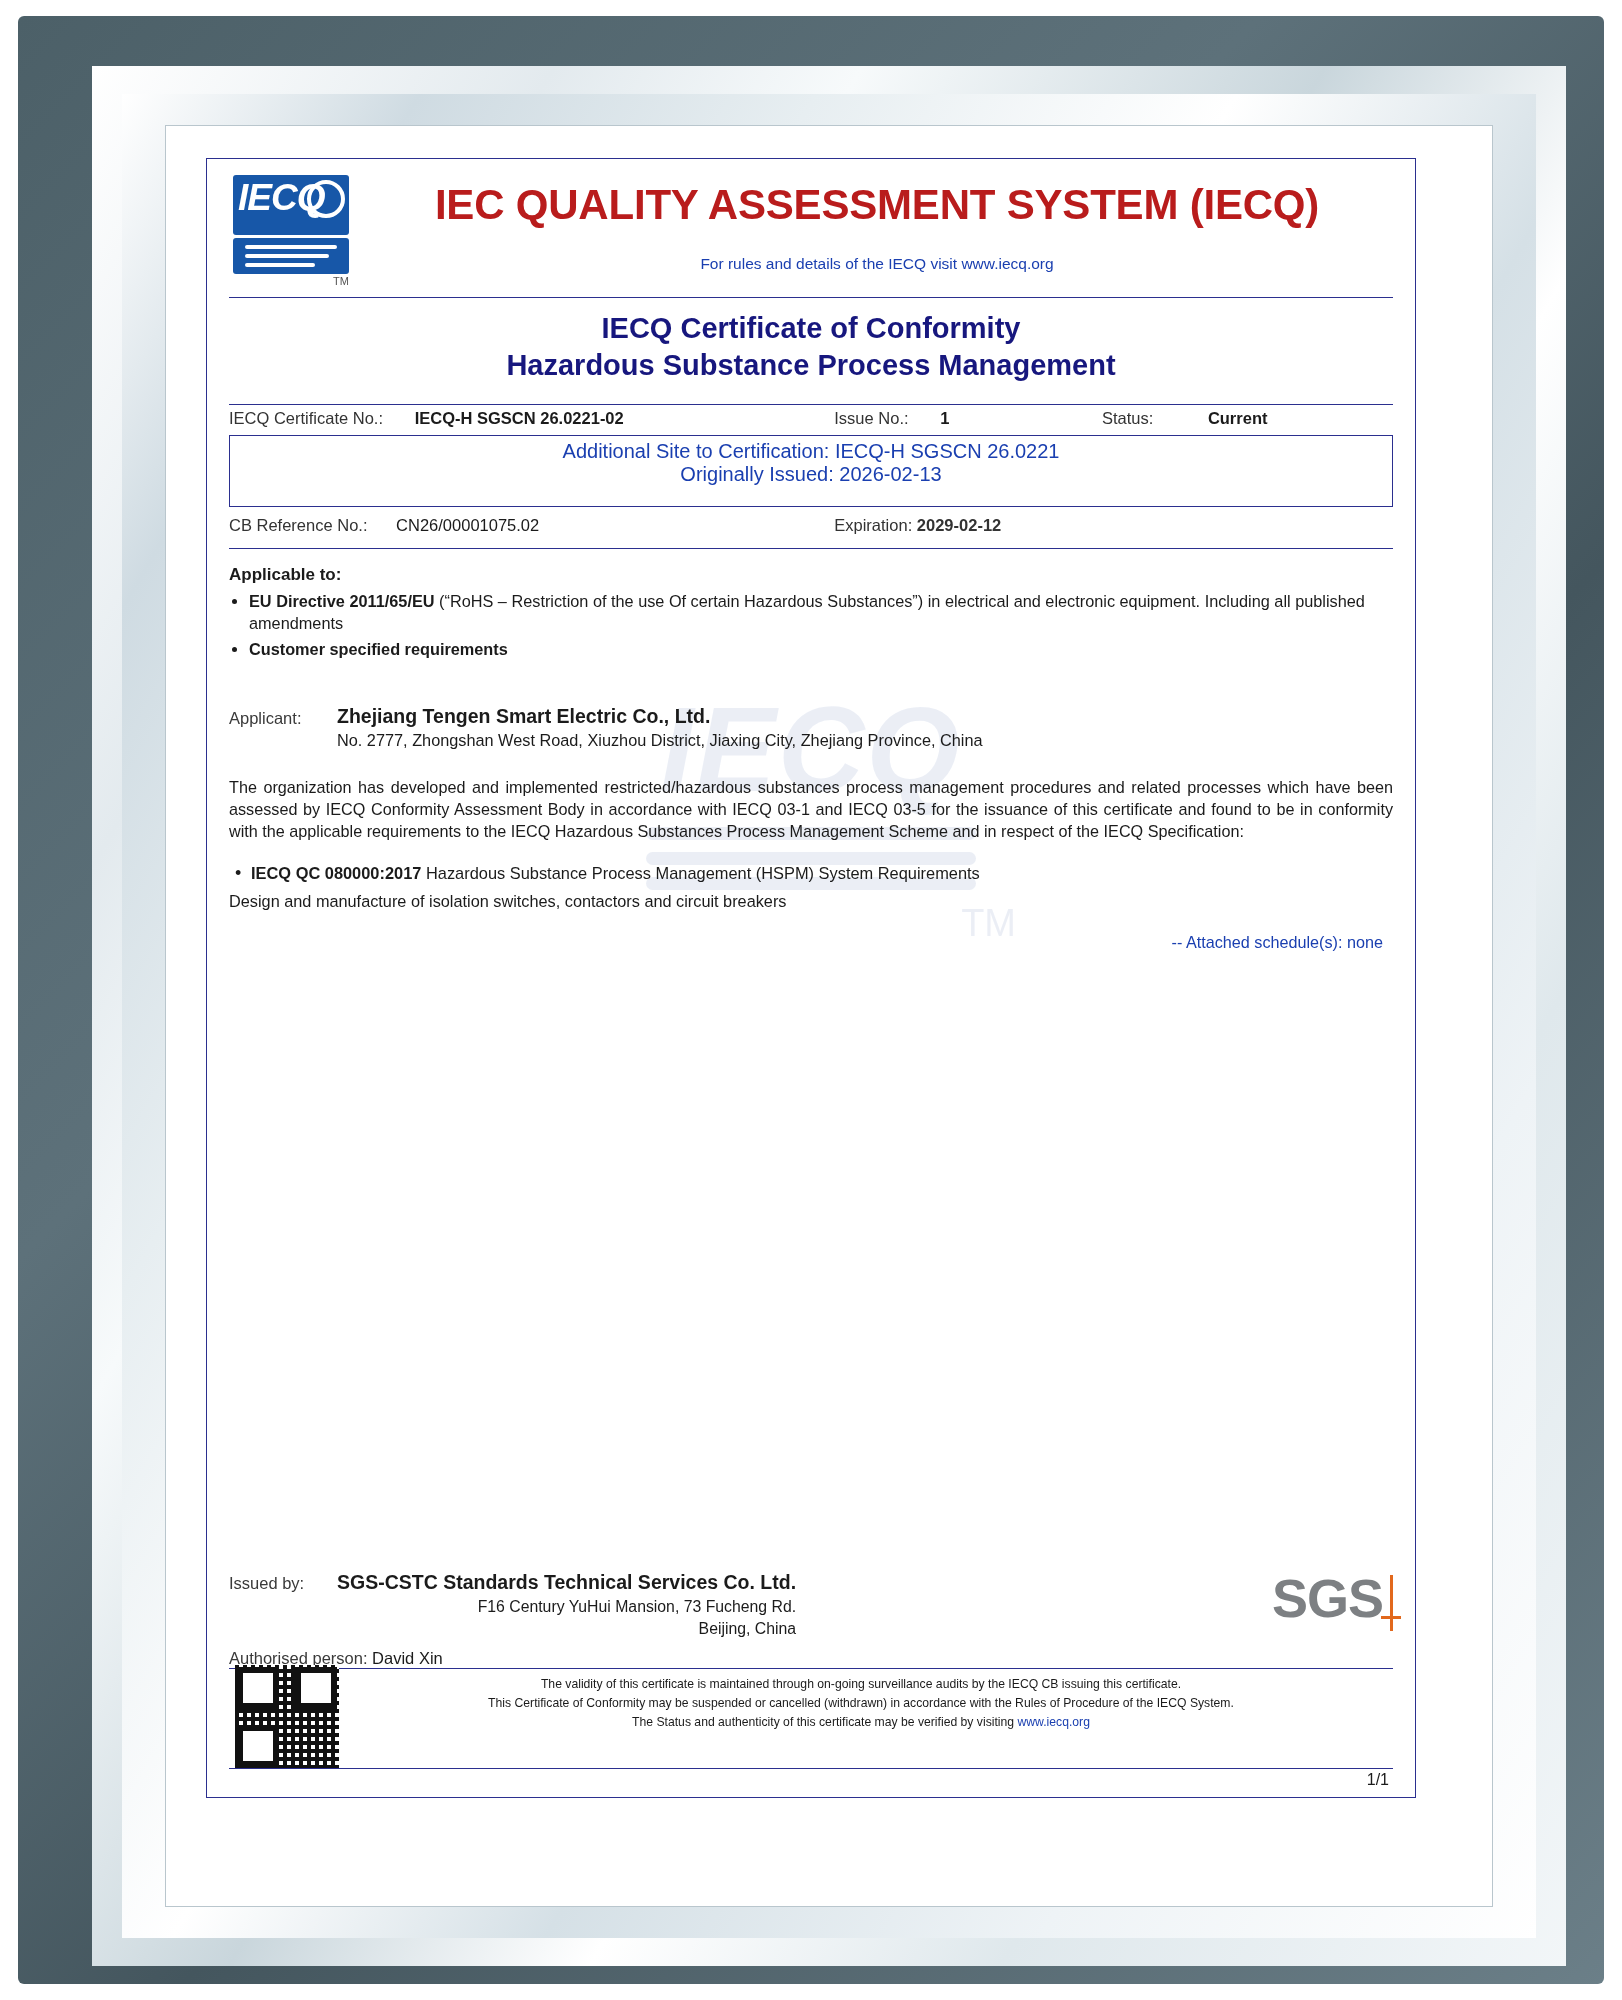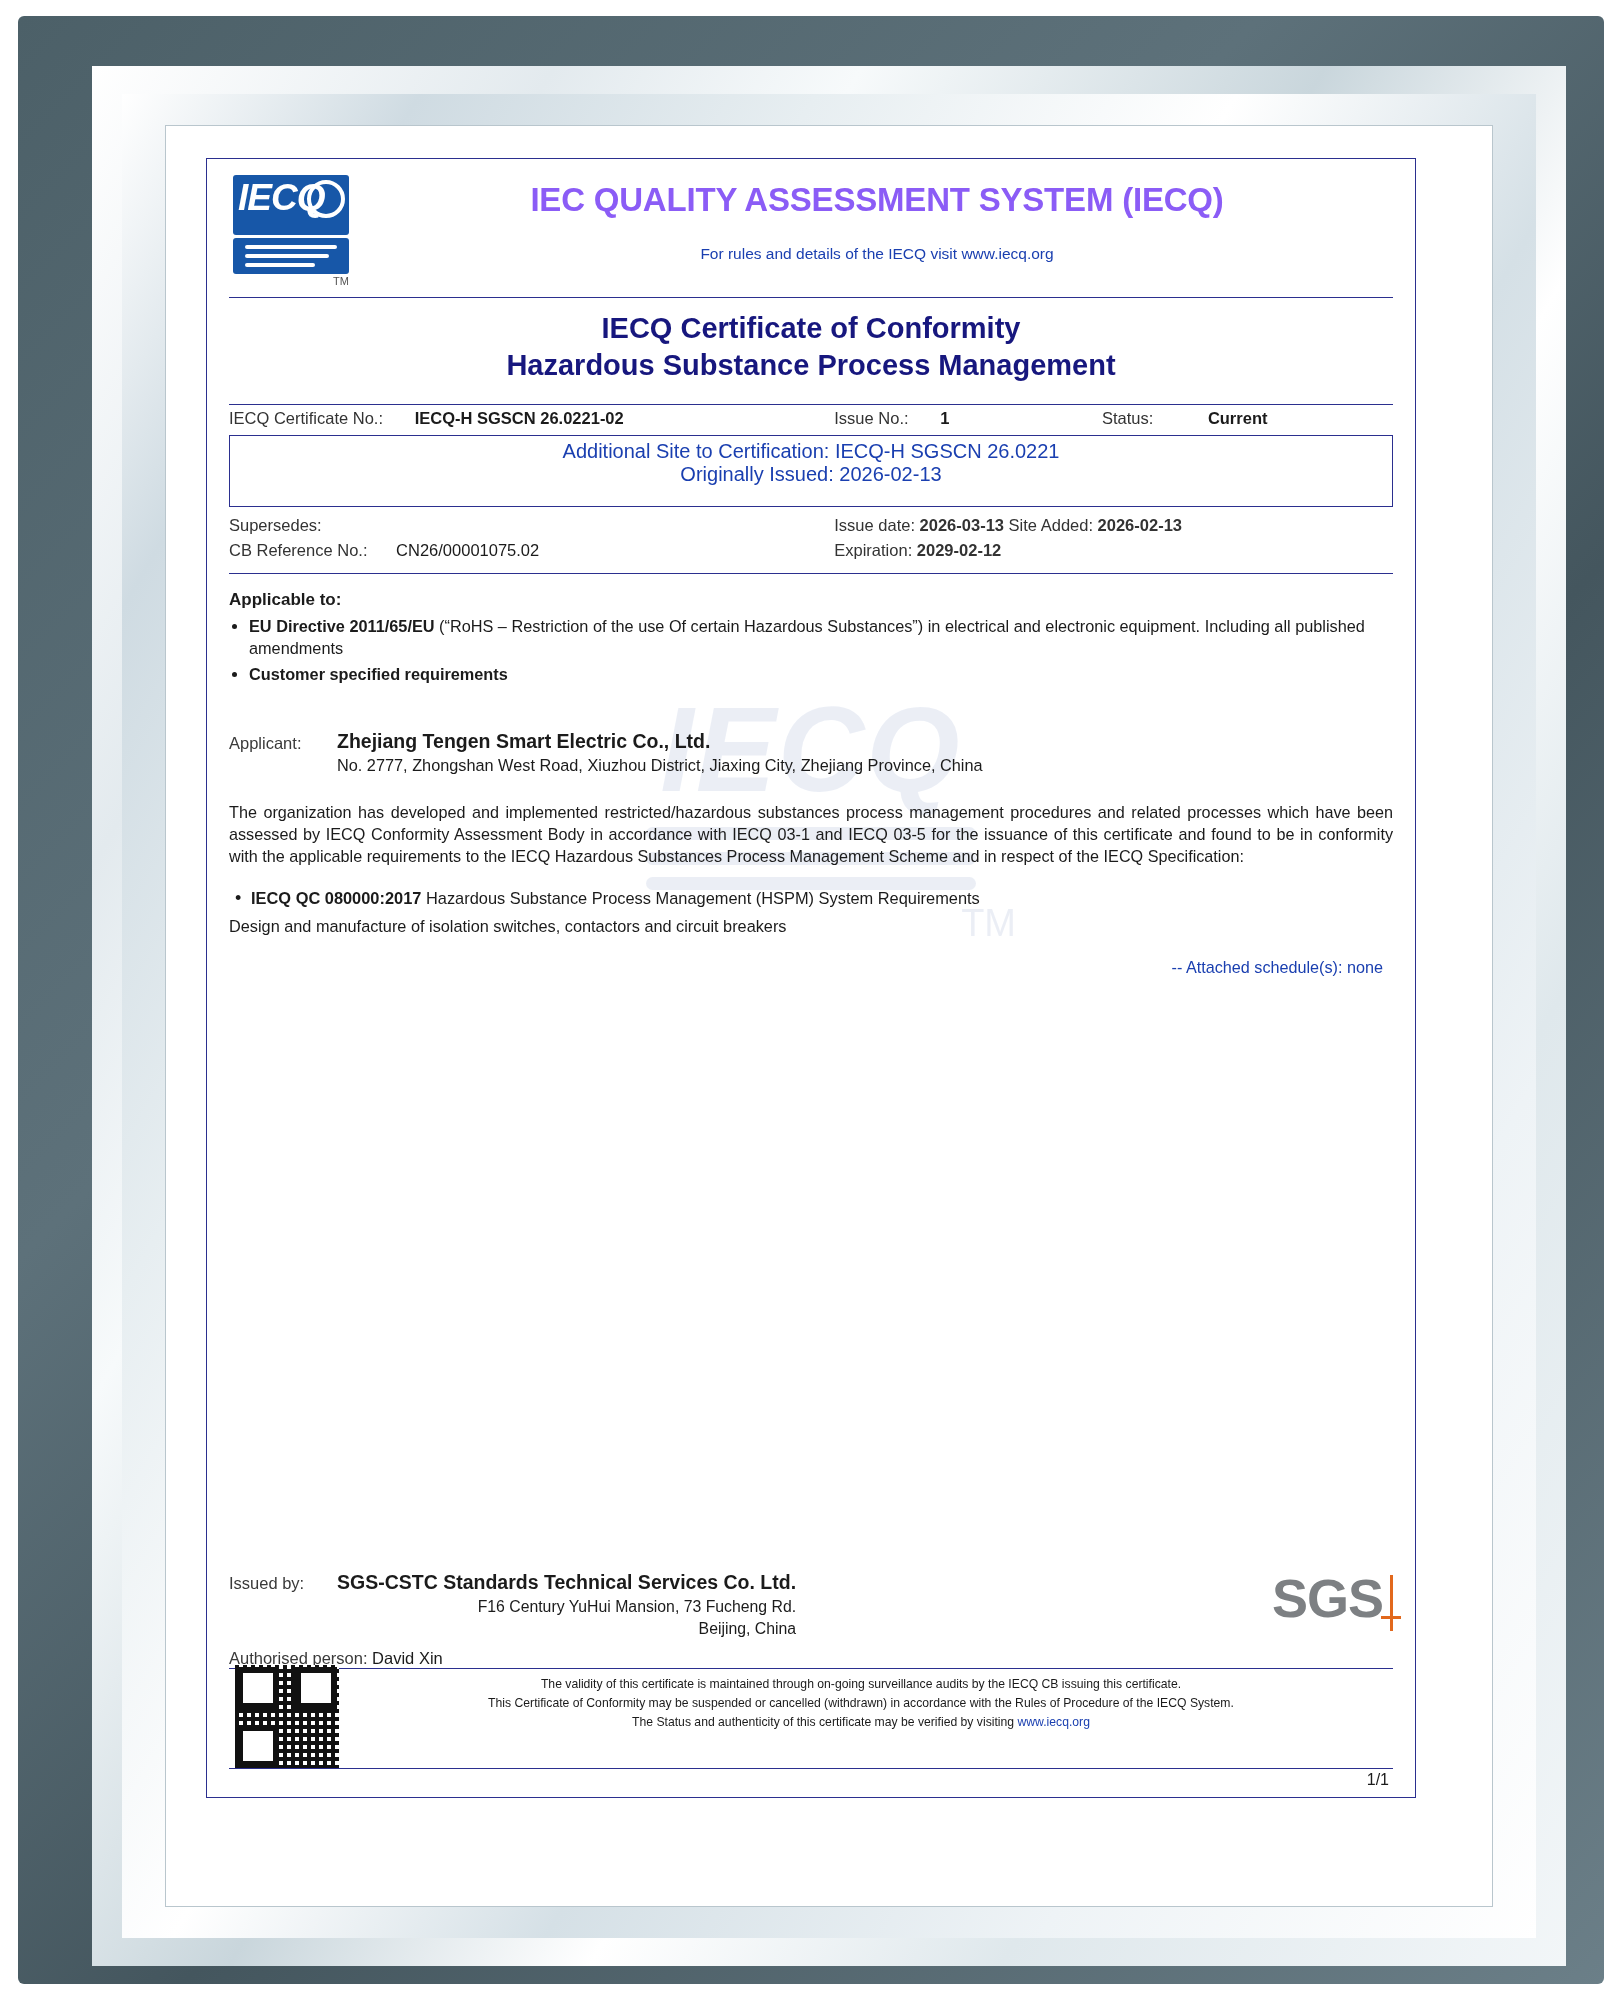--- a/index.html
+++ b/index.html
@@ -157,23 +157,23 @@
     text-align: right;
     width: 116px;
     margin-top: 1px;
   }
   .header-right {
     flex: 1;
     text-align: center;
     padding-top: 6px;
   }
   .main-title {
-    font-size: 33px;
-    font-weight: bold;
-    color: #8b5cf6;
+    font-size: 42px;
+    font-weight: bold;
+    color: #b91c1c;
     letter-spacing: -0.2px;
   }
   .subtitle-link {
     font-size: 15.5px;
     color: #1a3fb0;
     margin-top: 26px;
   }
   .rule {
     border: none;
     border-top: 1.4px solid #2b2f8f;
@@ -442,32 +442,20 @@
         <div class="a1">
           <span>Additional Site to Certification:</span>
           <span>IECQ-H SGSCN 26.0221</span>
         </div>
         <div class="a2">
           <span>Originally Issued:</span>
           <span>2026-02-13</span>
         </div>
       </div>
 
-      <div class="meta-row2">
-        <div class="c1">
-          <span>Supersedes:</span>
-          <span></span>
-        </div>
-        <div class="c2">
-          <span>Issue date:</span>
-          <span class="bold">2026-03-13</span>
-          <span>Site Added:</span>
-          <span class="bold">2026-02-13</span>
-        </div>
-      </div>
 
       <div class="meta-row2">
         <div class="c1">
           <span>CB Reference No.:</span>
           <span class="cbref">CN26/00001075.02</span>
         </div>
         <div class="c2">
           <span>Expiration:</span>
           <span class="bold">2029-02-12</span>
         </div>

